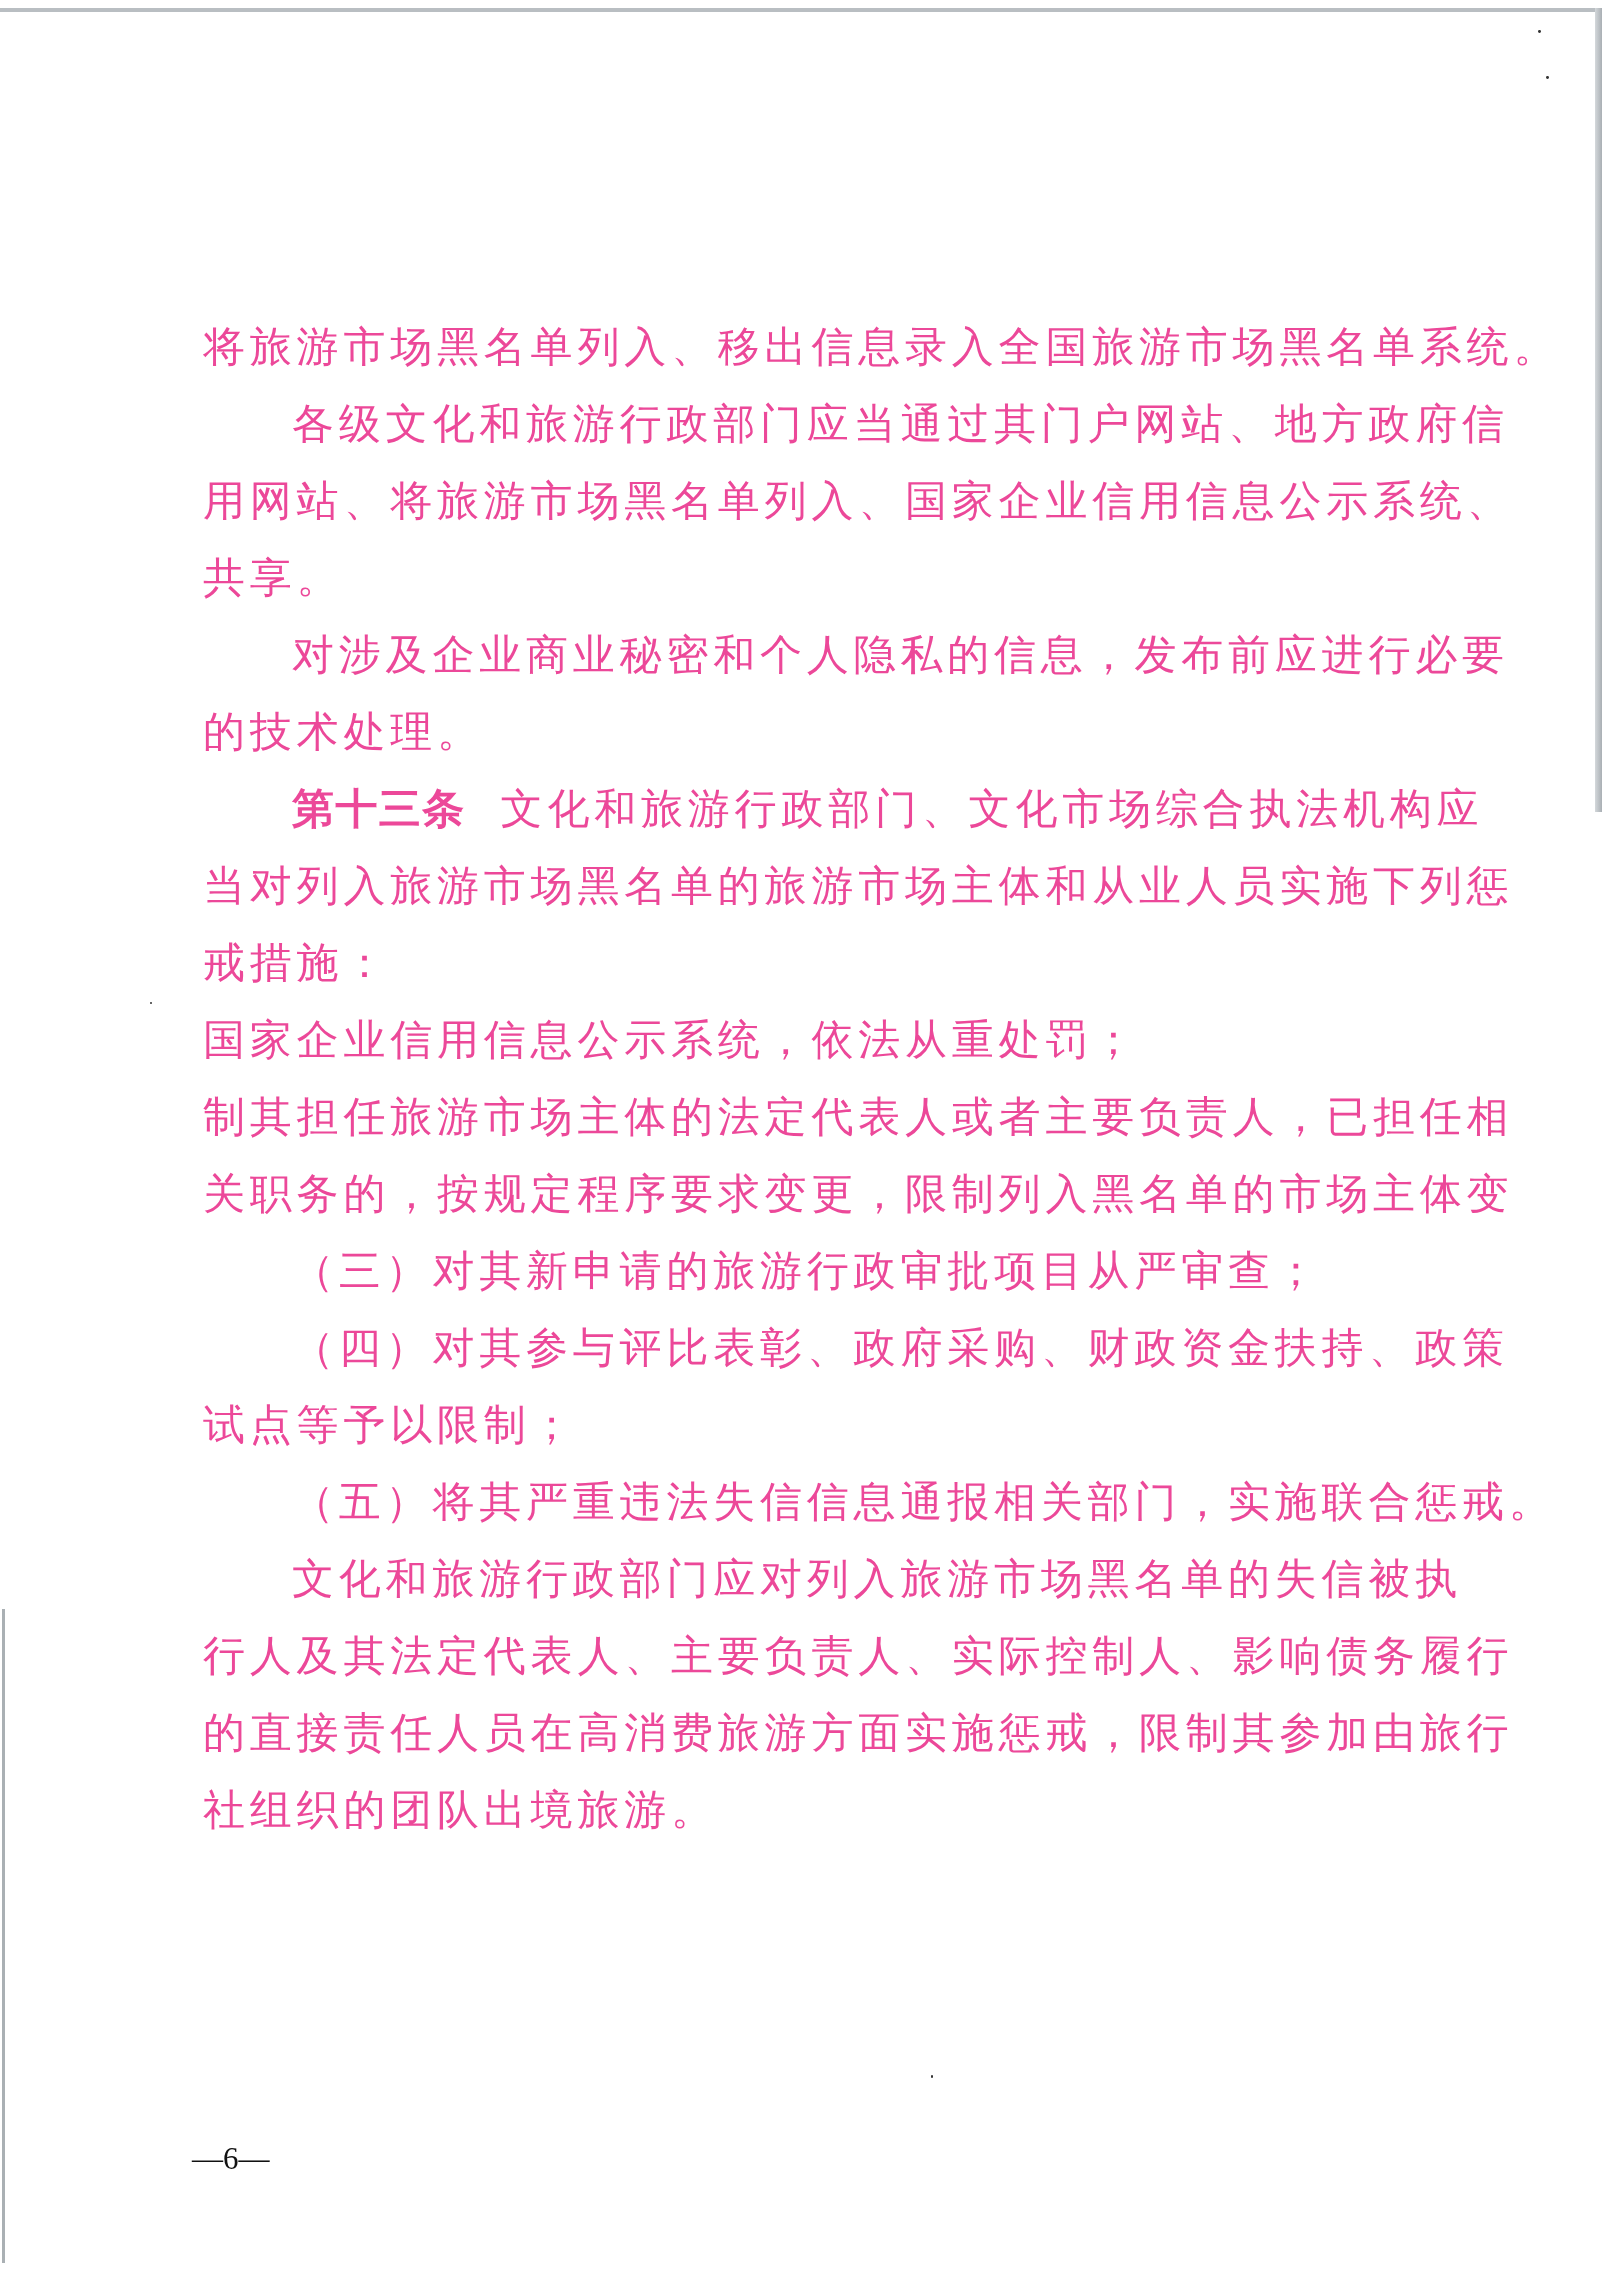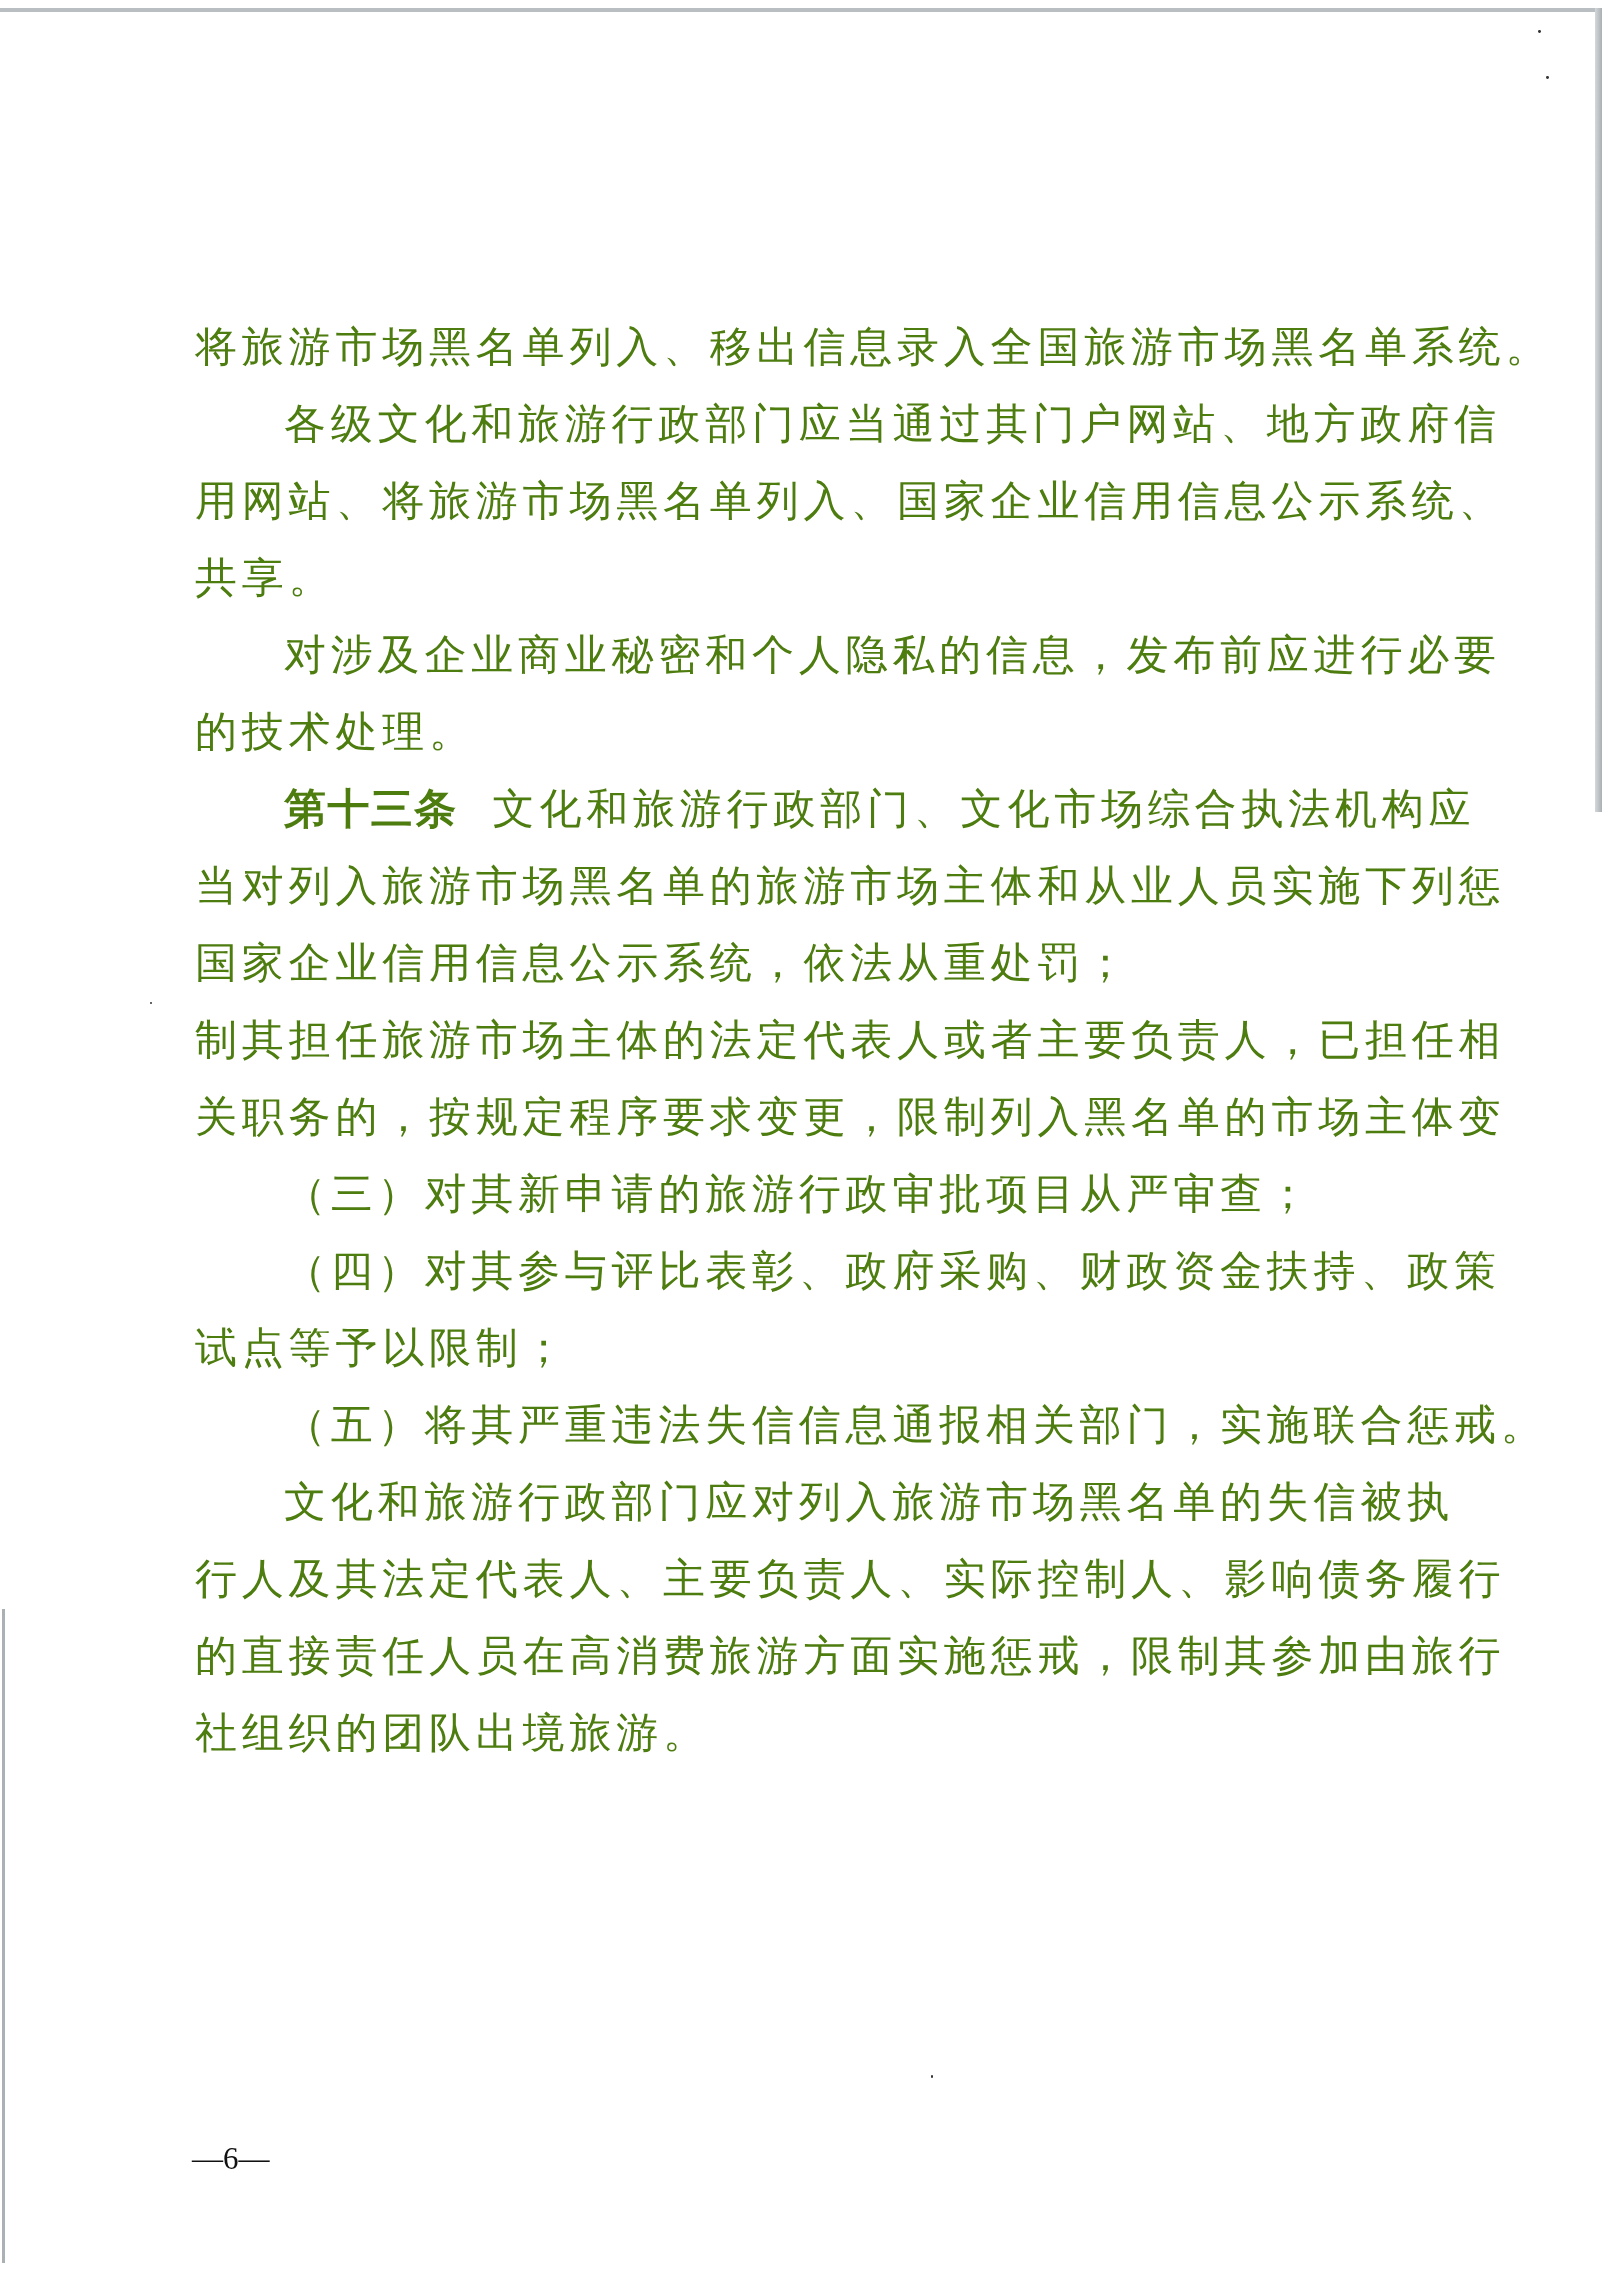--- a/index.html
+++ b/index.html
@@ -11,23 +11,23 @@
   .scan-right-edge {
     position: absolute; left: 1595px; top: 8.2px; width: 6.8px; height: 804px;
     background: linear-gradient(to right, #d4d8db, #a9afb4);
   }
   .scan-left-edge {
     position: absolute; left: 2px; top: 1609px; width: 2.7px; height: 654px;
     background: #aab0b4;
   }
   .speck { position: absolute; width: 3.4px; height: 2.7px; background: #333; border-radius: 1.4px; }
   .page {
-    position: absolute; left: 195px; top: 308px; width: 1214px;
+    position: absolute; left: 203px; top: 308px; width: 1214px;
     font-family: "DejaVu Serif", "Liberation Serif", serif;
-    color: #4d7c0f;
+    color: #ec4899;
     font-size: 42px;
     line-height: 77px;
     letter-spacing: 4.8px;
   }
   .line { display: block; white-space: nowrap; height: 77px; }
   .indent { padding-left: 89px; }
   .bold { font-weight: bold; font-family: "DejaVu Sans", "Liberation Sans", sans-serif; letter-spacing: 1.4px; }
   .gap { display: inline-block; width: 35px; }
   .page-number {
     position: absolute; left: 192px; top: 2141px;
@@ -48,20 +48,21 @@
 
 <div class="page">
   <span class="line">将旅游市场黑名单列入、移出信息录入全国旅游市场黑名单系统。</span>
   <span class="line indent">各级文化和旅游行政部门应当通过其门户网站、地方政府信</span>
   <span class="line">用网站、将旅游市场黑名单列入、国家企业信用信息公示系统、</span>
   <span class="line">共享。</span>
   <span class="line indent">对涉及企业商业秘密和个人隐私的信息，发布前应进行必要</span>
   <span class="line">的技术处理。</span>
   <span class="line indent"><span class="bold">第十三条</span><span class="gap"></span><span>文化和旅游行政部门、文化市场综合执法机构应</span></span>
   <span class="line">当对列入旅游市场黑名单的旅游市场主体和从业人员实施下列惩</span>
+  <span class="line">戒措施：</span>
   <span class="line">国家企业信用信息公示系统，依法从重处罚；</span>
   <span class="line">制其担任旅游市场主体的法定代表人或者主要负责人，已担任相</span>
   <span class="line">关职务的，按规定程序要求变更，限制列入黑名单的市场主体变</span>
   <span class="line indent">（三）对其新申请的旅游行政审批项目从严审查；</span>
   <span class="line indent">（四）对其参与评比表彰、政府采购、财政资金扶持、政策</span>
   <span class="line">试点等予以限制；</span>
   <span class="line indent">（五）将其严重违法失信信息通报相关部门，实施联合惩戒。</span>
   <span class="line indent">文化和旅游行政部门应对列入旅游市场黑名单的失信被执</span>
   <span class="line">行人及其法定代表人、主要负责人、实际控制人、影响债务履行</span>
   <span class="line">的直接责任人员在高消费旅游方面实施惩戒，限制其参加由旅行</span>

